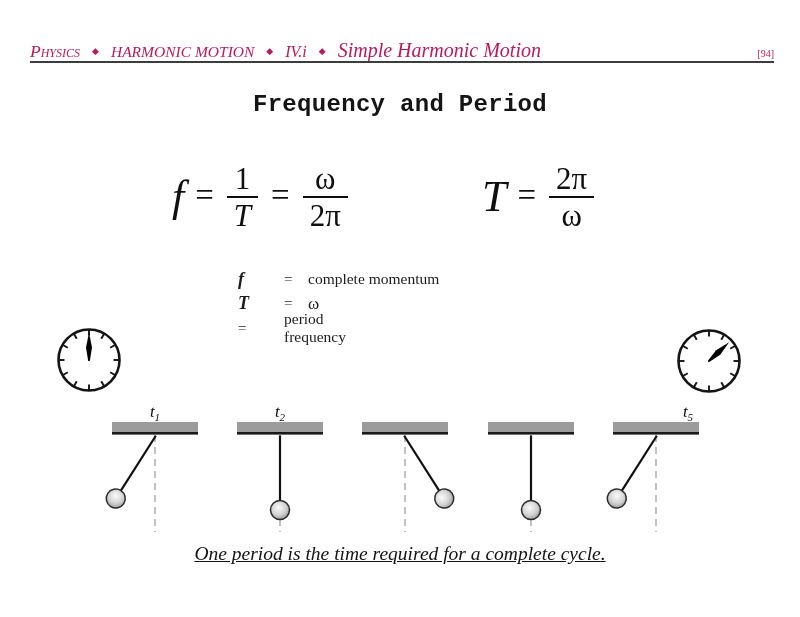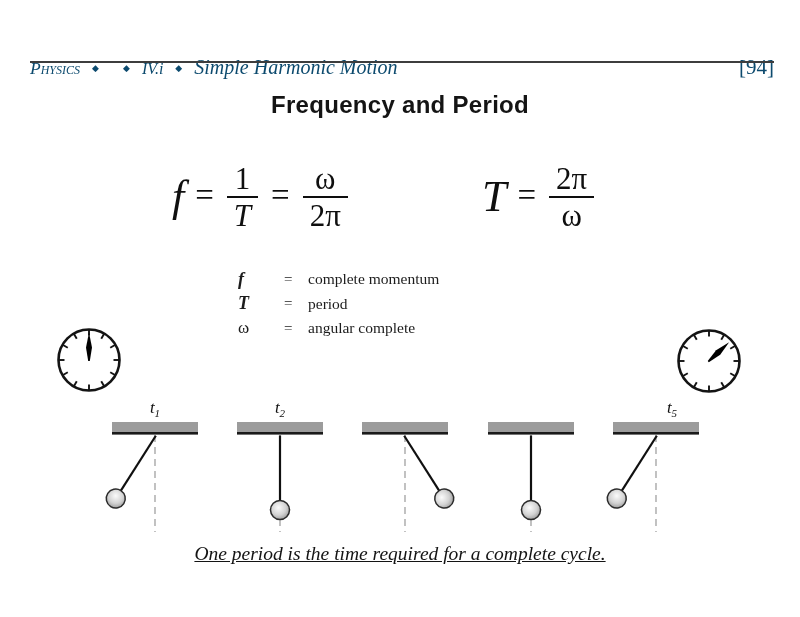--- a/index.html
+++ b/index.html
@@ -5,34 +5,34 @@
   html,body{margin:0;padding:0;background:#e8e8e8;}
   .page{
     position:relative; width:800px; height:617px; background:#ffffff;
     font-family:"Liberation Serif", serif; color:#111; overflow:hidden;
     margin:0 auto;
   }
   
   .hdr{
     position:absolute; top:39px; left:30px; right:26px;
     display:flex; justify-content:space-between; align-items:baseline;
-    font-style:italic; font-size:16px; color:#0c4a6e;margin-top:16px;
+    font-style:italic; font-size:16px; color:#be185d;
   }
   .hdr-left{display:flex; align-items:baseline;}
   .hdr-course{font-variant:small-caps; font-size:17.5px;}
   .hdr-diamond{font-style:normal; font-size:9px; margin:0 12px; position:relative; top:-3px;}
   .hdr-unit{font-size:15.5px;}
   .hdr-section{font-size:16px;}
   .hdr-topic{font-size:20px;}
-  .hdr-pageref{font-style:normal; font-size:21px;}
+  .hdr-pageref{font-style:normal; font-size:10px;}
   .rule{position:absolute; top:61px; left:30px; right:26px; height:2px; background:#3d3d3d;}
   
   .title{
     position:absolute; top:91px; left:0; width:100%; text-align:center;
-    font-family:Liberation Sans, sans-serif; font-weight:bold; font-size:24px;
+    font-family:Liberation Mono, monospace; font-weight:bold; font-size:24px;
     letter-spacing:0.3px; color:#141414;
   }
   
   .formula{
     position:absolute; display:flex; align-items:center;
     font-family:"Liberation Serif", serif; color:#0f0f0f;
   }
   .f1{left:172px; top:157px; height:80px;}
   .f2{left:482px; top:157px; height:80px;}
   .sym-lhs{font-style:italic; font-size:44px; line-height:44px;}
@@ -51,21 +51,21 @@
   .leg-sym.omega{font-weight:normal; font-style:normal; font-size:17px;}
   .leg-eq{font-size:15px;}
   
   .clock{position:absolute;}
   .clock .face{fill:#fff; stroke:#141414; stroke-width:2.6;}
   .clock .ticks line{stroke:#141414; stroke-width:1.9;}
   .clock .hand{fill:#000;}
   
   .pend-label{
     position:absolute; top:397px; width:110px; text-align:center;
-    font-style:italic; font-size:17px; line-height:22px; color:#101010;
+    font-style:italic; font-size:17px; line-height:30px; color:#101010;
   }
   .pend-label sub{font-size:11px; font-style:italic;}
   .pend-svg{position:absolute; top:420px;}
   .pend-svg .dash{stroke:#a8a8a8; stroke-width:1.4; stroke-dasharray:7 5;}
   .pend-svg .bar{fill:#9c9c9c;}
   .pend-svg .bar-edge{fill:#1a1a1a;}
   .pend-svg .rod{stroke:#101010; stroke-width:2.2;}
   .pend-svg .ball{fill:url(#ballGrad); stroke:#2b2b2b; stroke-width:1.5;}
   
   .caption{
@@ -85,20 +85,21 @@
         <stop offset="55%" stop-color="#d2d2d2"></stop>
         <stop offset="100%" stop-color="#8f8f8f"></stop>
       </radialGradient>
     </defs>
   </svg>
 
   <div class="hdr">
     <div class="hdr-left">
       <span class="hdr-course">Physics</span>
       <span class="hdr-diamond">◆</span>
+      <span class="hdr-unit">HARMONIC MOTION</span>
       <span class="hdr-diamond">◆</span>
       <span class="hdr-section">IV.i</span>
       <span class="hdr-diamond">◆</span>
       <span class="hdr-topic">Simple Harmonic Motion</span>
     </div>
     <div class="hdr-pageref">[94]</div>
   </div>
   <div class="rule"></div>
 
   <div class="title">Frequency and Period</div>
@@ -129,25 +130,24 @@
     </span>
   </div>
 
   <div class="legend">
     <span class="leg-sym">f</span>
     <span class="leg-eq">=</span>
     <span class="leg-def">complete momentum</span>
 
     <span class="leg-sym">T</span>
     <span class="leg-eq">=</span>
-    <span class="leg-def">period</span>
 
     <span class="leg-sym omega">ω</span>
     <span class="leg-eq">=</span>
-    <span class="leg-def">angular complete</span>
+    <span class="leg-def">period frequency</span>
   </div>
 
   <svg class="clock" style="left:55px; top:326px;" width="68" height="68" viewBox="0 0 68 68">
     <circle class="face" cx="34" cy="34" r="30.5"></circle>
     <g class="ticks" transform="translate(34,34)">
       <line x1="0" y1="-30" x2="0" y2="-24.5" transform="rotate(0)"></line>
       <line x1="0" y1="-30" x2="0" y2="-24.5" transform="rotate(30)"></line>
       <line x1="0" y1="-30" x2="0" y2="-24.5" transform="rotate(60)"></line>
       <line x1="0" y1="-30" x2="0" y2="-24.5" transform="rotate(90)"></line>
       <line x1="0" y1="-30" x2="0" y2="-24.5" transform="rotate(120)"></line>
@@ -184,21 +184,21 @@
     </g>
     <g transform="translate(34,34)">
       <g transform="rotate(47 0 0)">
         <polygon class="hand" points="0,-27.5 3,-12.5 0.8,1 -0.8,1 -3,-12.5"></polygon>
       </g>
     </g>
   </svg>
 
   <div class="pend-label" style="left:100px"><span>t</span><sub>1</sub></div>
   <div class="pend-label" style="left:225px"><span>t</span><sub>2</sub></div>
-  <div class="pend-label" style="left:617px"><span>t</span><sub>5</sub></div>
+  <div class="pend-label" style="left:633px"><span>t</span><sub>5</sub></div>
 
   <svg class="pend-svg" style="left:100px" width="110" height="118" viewBox="0 0 110 118">
     <line class="dash" x1="55" y1="15" x2="55" y2="112"></line>
     <rect class="bar" x="12" y="2" width="86" height="10"></rect>
     <rect class="bar-edge" x="12" y="12" width="86" height="2.6"></rect>
     <g transform="rotate(32.5 55 17)">
       <line class="rod" x1="55" y1="15.5" x2="55" y2="90"></line>
       <circle class="ball" cx="55" cy="90" r="9.5"></circle>
     </g>
   </svg>

